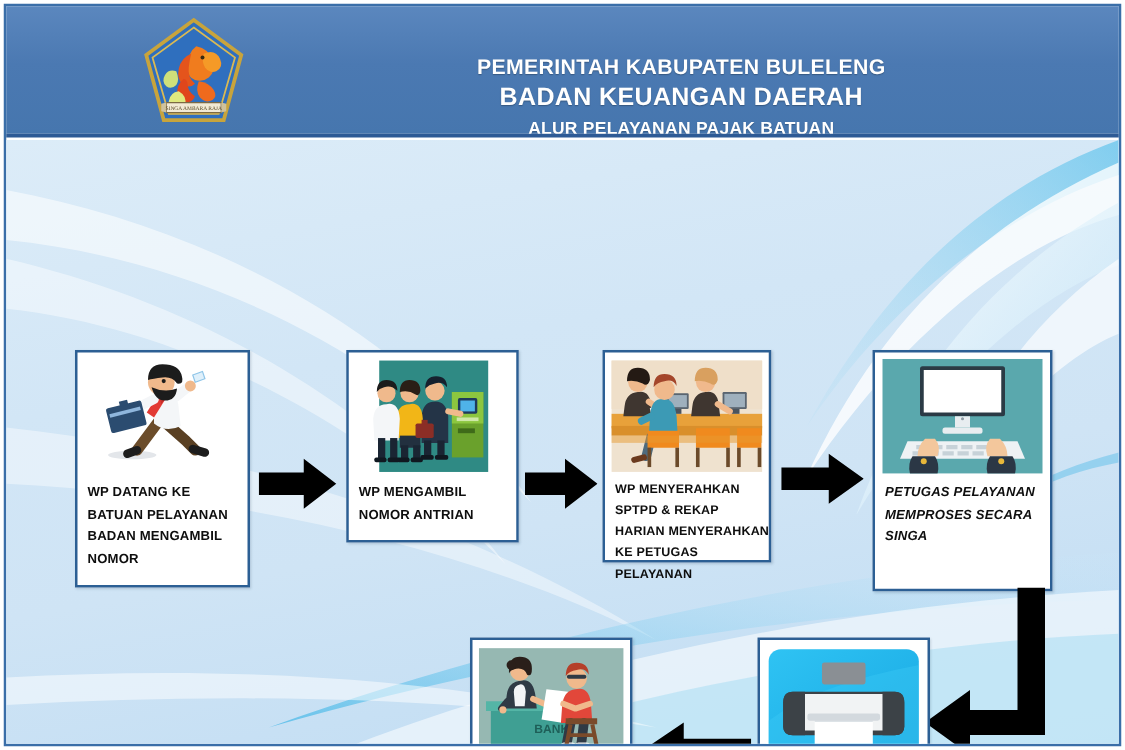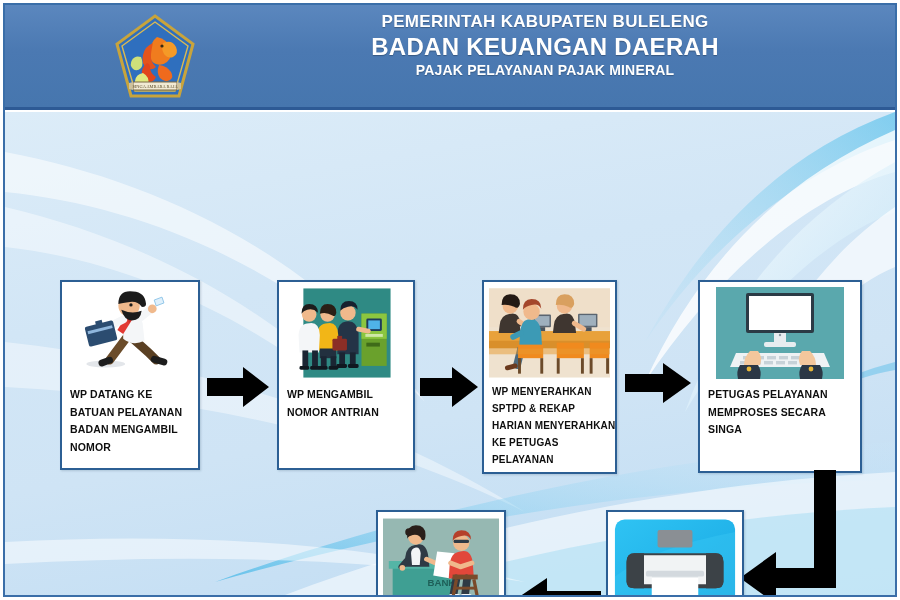--- a/index.html
+++ b/index.html
@@ -44,23 +44,24 @@
     width: 660px;
     text-align: center;
     color: #ffffff;
   }
   .t1 {
     font-size: 17px;
     font-weight: bold;
     letter-spacing: .3px;
     line-height: 22px;
     text-shadow: 0 1px 1px rgba(0,0,0,.28);
+    margin-top: 32px;
   }
   .t2 {
-    font-size: 24px;
+    font-size: 20px;
     font-weight: bold;
     letter-spacing: .3px;
     line-height: 27px;
     text-shadow: 0 1px 1px rgba(0,0,0,.28);
   }
   .t3, .t4 {
     font-size: 14px;
     font-weight: bold;
     letter-spacing: .2px;
     line-height: 21px;
@@ -112,23 +113,23 @@
     font-size: 10.5px;
     font-weight: bold;
     color: #0e0e0e;
     line-height: 17.5px;
     letter-spacing: .15px;
   }
   .box .caption span { display: block; white-space: nowrap; }
 
   
   #box1 { left: 55px;  top: 168px; width: 140px; height: 190px; }
-  #box2 { left: 272px; top: 168px; width: 138px; height: 190px; }
-  #box3 { left: 477px; top: 168px; width: 135px; height: 194px; }
-  #box4 { left: 693px; top: 168px; width: 164px; height: 193px; }
+  #box2 { left: 272px; top: 168px; width: 138px; height: 154px; }
+  #box3 { left: 477px; top: 168px; width: 135px; height: 170px; }
+  #box4 { left: 693px; top: 168px; width: 144px; height: 193px; font-style: italic; }
   #box5 { left: 601px; top: 398px; width: 138px; height: 190px; }
   #box6 { left: 371px; top: 398px; width: 130px; height: 190px; }
 
   #box1 .caption { top: 104px; }
   #box2 .caption { top: 104px; }
   #box3 .caption { top: 101px; font-size: 10px; line-height: 17px; }
   #box4 .caption { top: 104px; }
 
   
   .arrow { position: absolute; }
@@ -168,21 +169,21 @@
           <path d="M16 70 l4 -1 v8 l-4 -1 z" fill="#cfc29c"></path>
           <path d="M68 70 l-4 -1 v8 l4 -1 z" fill="#cfc29c"></path>
           <text x="42" y="75.4" font-size="4.4" text-anchor="middle" fill="#5a4a26" font-family="Liberation Serif, serif">SINGA AMBARA RAJA</text>
         </g>
       </svg>
     </div>
 
     <div class="header-titles">
       <div class="t1">PEMERINTAH KABUPATEN BULELENG</div>
       <div class="t2">BADAN KEUANGAN DAERAH</div>
-      <div class="t3">PAJAK PELAYANAN PAJAK MINERAL</div>
+      <div class="t3">ALUR PELAYANAN PAJAK BATUAN</div>
     </div>
   </div>
 
   <div class="canvas">
 
     <svg class="bgwaves" viewBox="0 0 890 483" preserveAspectRatio="none">
       <defs>
         <linearGradient id="wv1" x1="0" y1="0" x2="1" y2="1">
           <stop offset="0%" stop-color="#ffffff" stop-opacity=".85"></stop>
           <stop offset="100%" stop-color="#bfe4f7" stop-opacity=".55"></stop>

